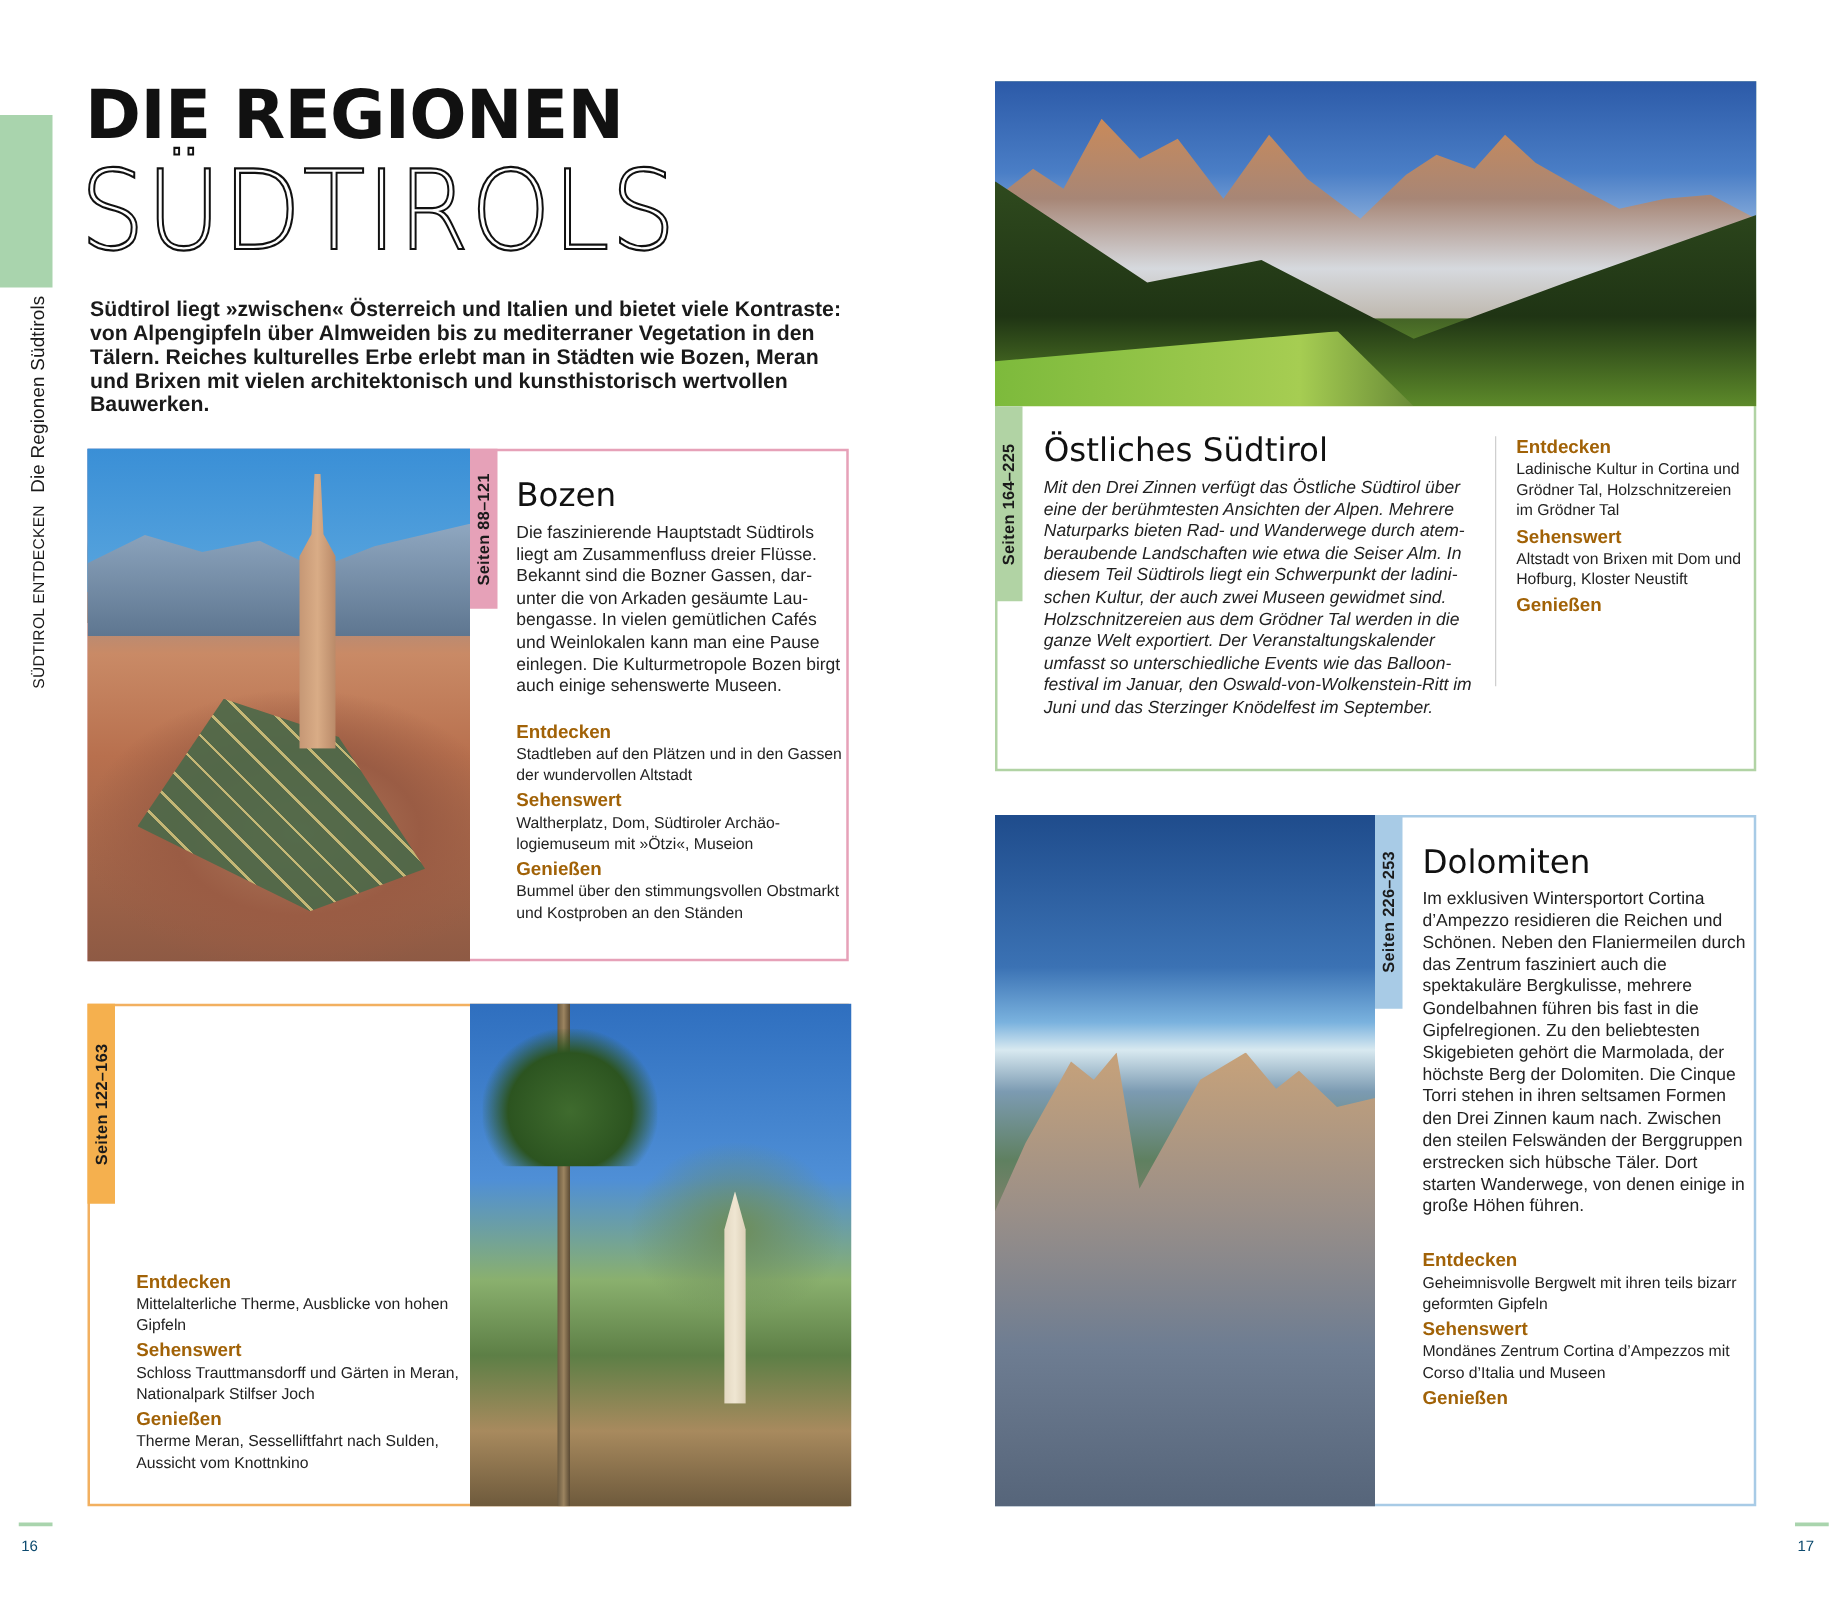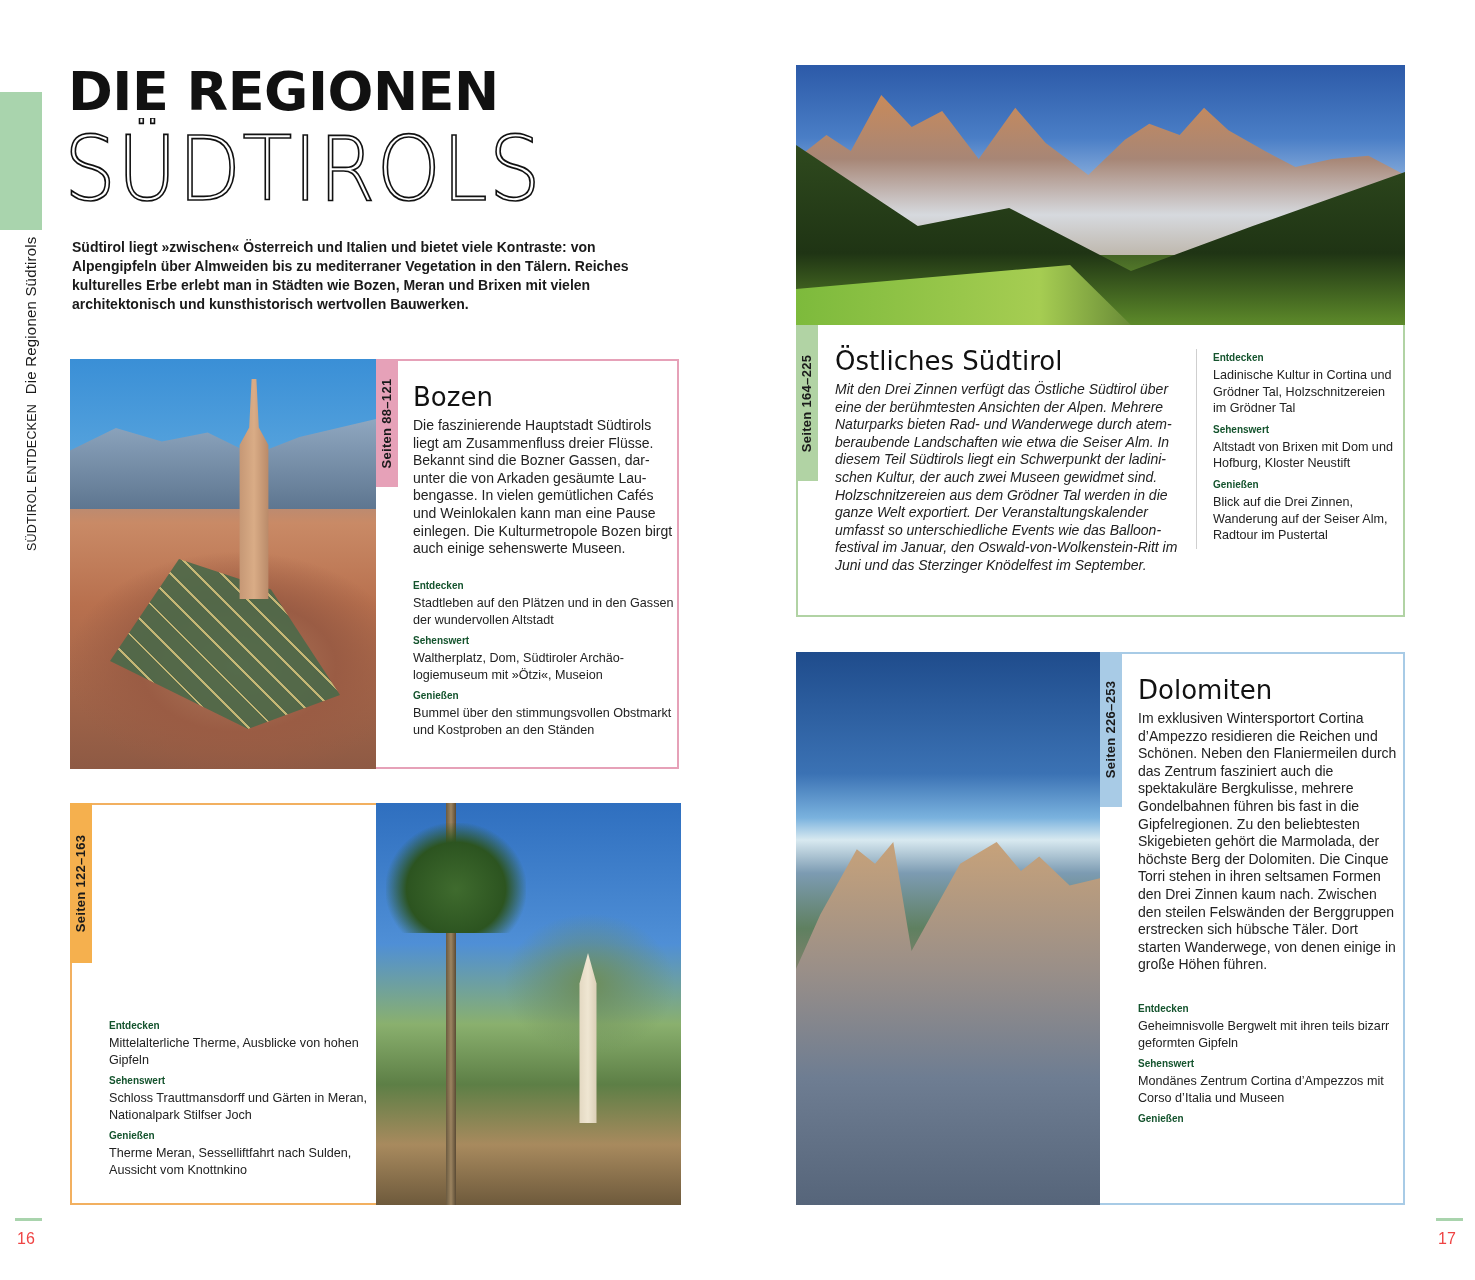--- a/index.html
+++ b/index.html
@@ -24,42 +24,42 @@
       position: absolute; left: 64px; top: 118px;
       font-family: "DejaVu Sans", sans-serif; font-size: 82px; font-weight: 200;
       letter-spacing: 1px; color: #111; line-height: 96px;
       -webkit-text-stroke: 0px;
       transform: scaleY(1.08); transform-origin: left top;
     }
     .title-line2 span { font-weight: 300; color: transparent; -webkit-text-stroke: 1.6px #111; }
 
     .intro {
       position: absolute; left: 72px; top: 238px; width: 610px;
-      font-size: 14px; line-height: 19px; font-weight: 700; color: #1a1a1a;
+      font-size: 17px; line-height: 19px; font-weight: 700; color: #1a1a1a;
     }
 
     .card { position: absolute; border: 2px solid; background: #fff; }
     .card .photo { position: absolute; overflow: hidden; }
     .card .tab {
       position: absolute; width: 22px;
       display: flex; align-items: center; justify-content: center;
     }
     .card .tab span {
       transform: rotate(-90deg); white-space: nowrap;
       font-size: 13px; font-weight: 700; color: #1a1a1a; letter-spacing: 0.3px;
     }
     .card h2 {
       position: absolute; font-family: "DejaVu Sans", sans-serif; font-weight: 400;
       font-size: 26px; line-height: 29px; color: #111;
     }
     .card .body {
       position: absolute; font-size: 14px; line-height: 17.6px; color: #222;
     }
     .facts { position: absolute; }
-    .fact h3 { font-size: 10px; font-weight: 700; line-height: 18px; color: #14532d; margin-top: 4px; }
+    .fact h3 { font-size: 15px; font-weight: 700; line-height: 18px; color: #a16207; margin-top: 4px; }
     .fact p { font-size: 12.6px; line-height: 16.6px; color: #222; }
 
     
     #bozen { left: 70px; top: 359px; width: 609px; height: 410px; border-color: #e6a1b8; }
     #bozen .photo { left: -2px; top: -2px; width: 306px; height: 410px;
       background:
         linear-gradient(180deg, #3a8fd6 0%, #5aa6de 28%, transparent 28%),
         linear-gradient(180deg, transparent 18%, #6e8aa8 20%, #8a7c6a 34%, transparent 34%),
         radial-gradient(ellipse 80% 40% at 55% 75%, #b07a5c 0%, #9a5c44 40%, transparent 70%),
         linear-gradient(180deg, #3a8fd6 0%, #c98a66 40%, #b8704e 60%, #8e5a44 100%);
@@ -123,21 +123,21 @@
       background: linear-gradient(180deg, #1f4c8c 0%, #3b72b4 22%, #7ab2de 30%, #d8e9f0 34%, #7c9bb2 40%, #5f8060 50%, #8a8270 60%, #6a7a8a 80%, #5a6574 100%);
     }
     #dolo .rock { position: absolute; left: 0; top: 190px; width: 304px; height: 363px;
       background: linear-gradient(180deg, #c7a27a 0%, #9a8f88 35%, #6e7d92 65%, #56657a 100%);
       clip-path: polygon(0 35%, 8% 20%, 20% 2%, 26% 6%, 32% 0%, 38% 30%, 46% 18%, 54% 6%, 66% 0%, 74% 8%, 80% 4%, 90% 12%, 100% 10%, 100% 100%, 0 100%); }
     #dolo .tab { left: 302px; top: -2px; height: 155px; background: #a8cbe6; }
     #dolo h2 { left: 340px; top: 22px; }
     #dolo .body { left: 340px; top: 56px; width: 260px; }
     #dolo .facts { left: 340px; top: 342px; width: 262px; }
 
-    .page-num { position: absolute; font-size: 16px; font-weight: 400; color: #ef4444; }
+    .page-num { position: absolute; font-size: 12px; font-weight: 400; color: #0c4a6e; }
     .page-num .bar { position: absolute; top: -12px; left: -2px; width: 27px; height: 3px; background: #a9d4ad; }
     #pn-left { left: 17px; top: 1230px; }
     #pn-right { left: 1438px; top: 1230px; }
   </style>
 </head>
 <body>
 
 <div class="side-bar"></div>
 <div class="side-label">
   <span class="kicker">SÜDTIROL ENTDECKEN</span>
@@ -217,21 +217,20 @@
     <div class="fact">
       <h3>Entdecken</h3>
       <p>Ladinische Kultur in Cortina und Grödner Tal, Holzschnit­zereien im Grödner Tal</p>
     </div>
     <div class="fact">
       <h3>Sehenswert</h3>
       <p>Altstadt von Brixen mit Dom und Hofburg, Kloster Neustift</p>
     </div>
     <div class="fact">
       <h3>Genießen</h3>
-      <p>Blick auf die Drei Zinnen, Wanderung auf der Seiser Alm, Radtour im Pustertal</p>
     </div>
   </div>
 </section>
 
 <section class="card" id="dolo">
   <div class="photo">
     <div class="rock"></div>
   </div>
   <div class="tab">
       <span>Seiten 226–253</span>

